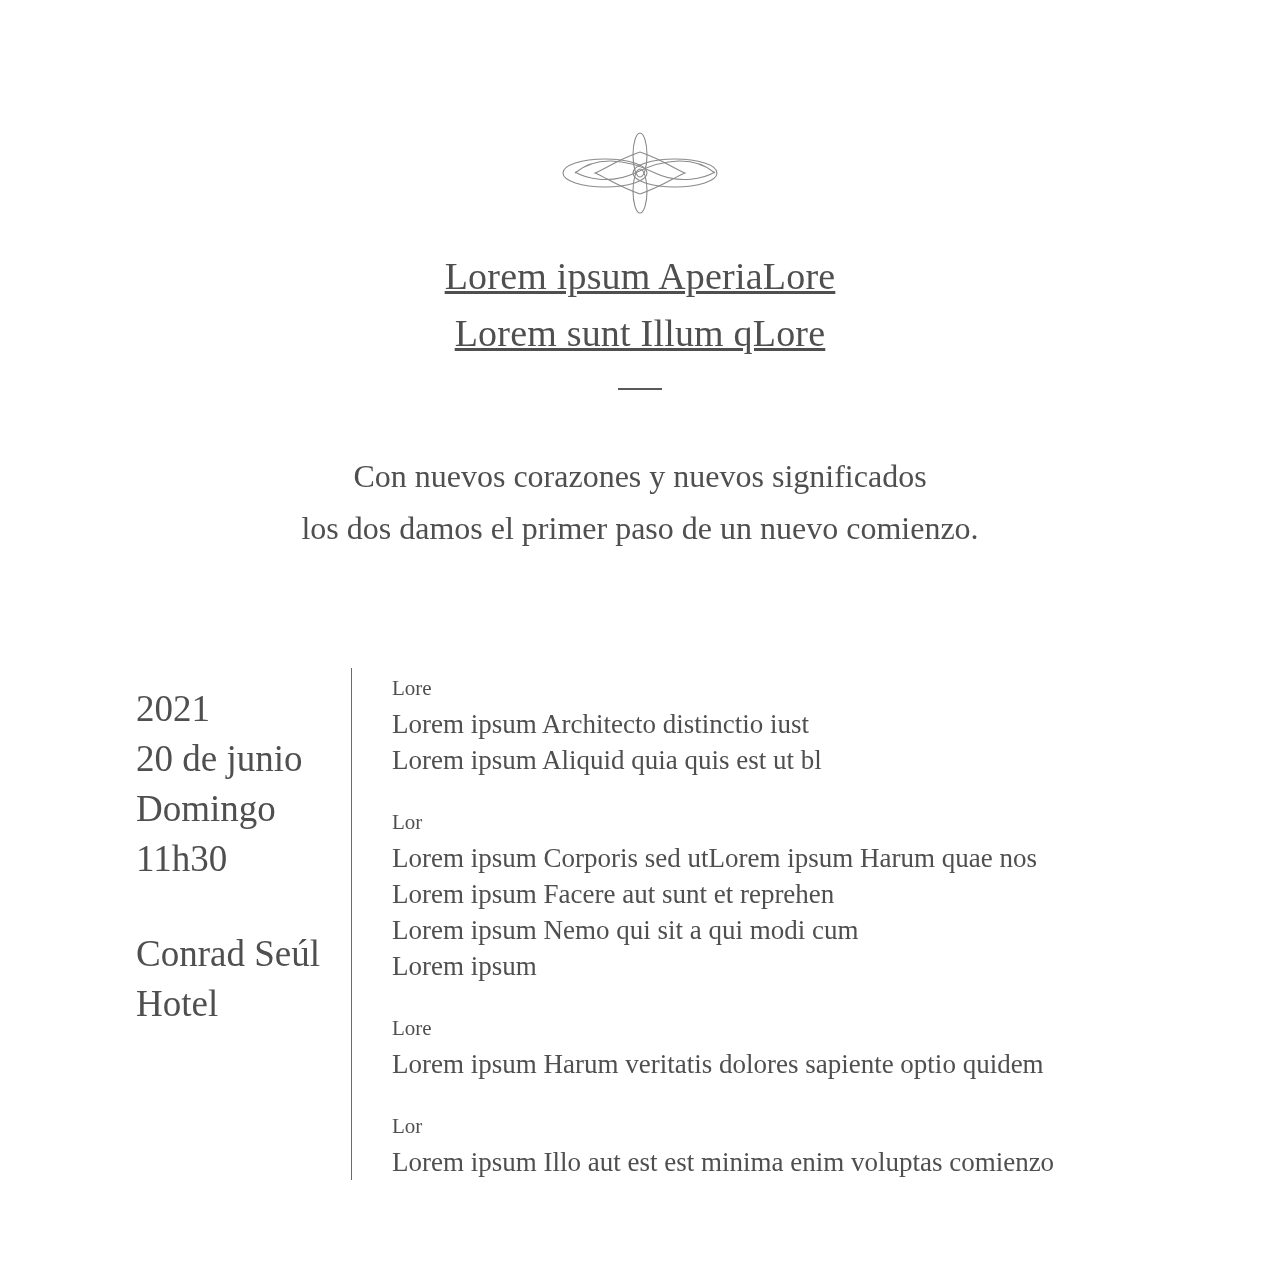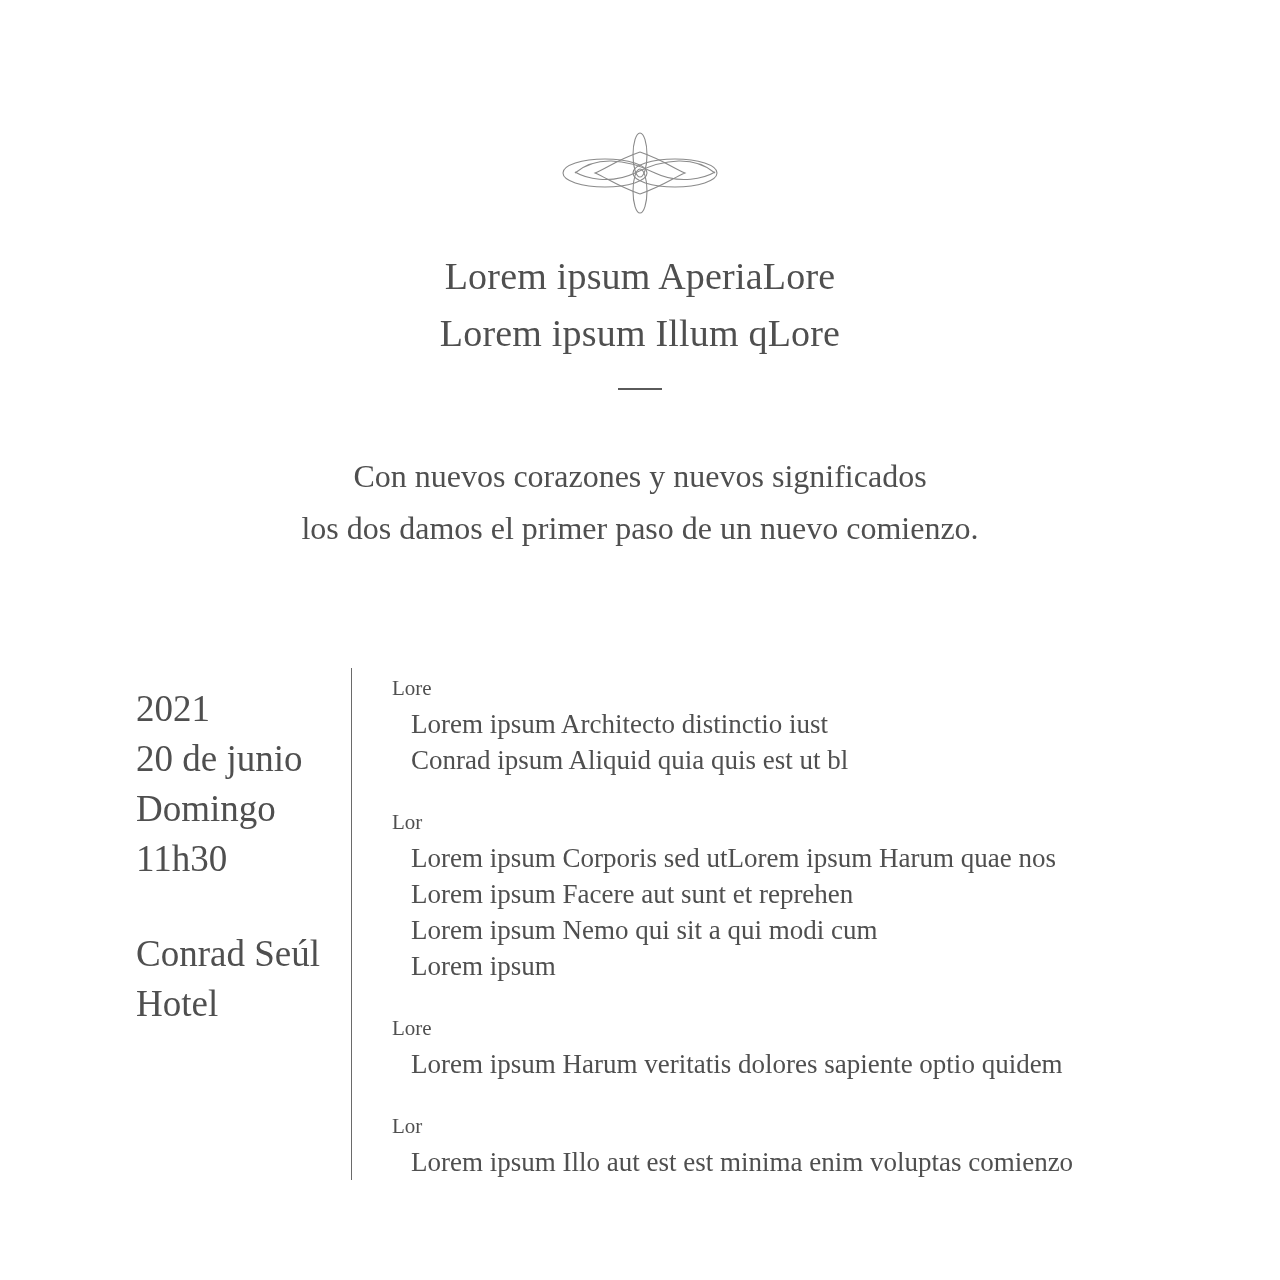--- a/index.html
+++ b/index.html
@@ -35,20 +35,21 @@
     left: 0;
     width: 100%;
     text-align: center;
   }
   .title-line {
     font-size: 38px;
     line-height: 57px;
     color: #4f4f4f;
     letter-spacing: 0.2px;
     font-weight: 400;
+    text-decoration: underline;
   }
 
   .rule {
     margin: 26px auto 0 auto;
     width: 44px;
     height: 2px;
     background: #5a5a5a;
   }
 
   
@@ -106,21 +107,20 @@
   .prog-label {
     font-size: 21px;
     line-height: 36px;
     color: #4f4f4f;
   }
   .prog-item {
     font-size: 27px;
     line-height: 36px;
     color: #4f4f4f;
     white-space: nowrap;
-    margin-left: 19px;
   }
 </style>
 </head>
 <body>
 
 <div class="page">
 
   <div class="ornament-wrap">
     <svg width="170" height="90" viewBox="0 0 170 90">
       <g fill="none" stroke="#8a8a8a" stroke-width="1.1">
@@ -137,21 +137,21 @@
         <path d="M85 24 C 108 32, 118 40, 130 45 C 118 50, 108 58, 85 66"></path>
 
         <path d="M20 45 C 40 28, 70 30, 100 45 C 125 57, 150 50, 160 44"></path>
         <path d="M160 45 C 140 28, 110 30, 80 45 C 55 57, 30 50, 20 44"></path>
       </g>
     </svg>
   </div>
 
   <div class="header">
     <div class="title-line">Lorem ipsum AperiaLore</div>
-    <div class="title-line">Lorem ipsum Illum qLore</div>
+    <div class="title-line">Lorem sunt Illum qLore</div>
     <div class="rule"></div>
   </div>
 
   <div class="quote">
     <div class="quote-line">Con nuevos corazones y nuevos significados</div>
     <div class="quote-line">los dos damos el primer paso de un nuevo comienzo.</div>
   </div>
 
   <div class="details">
 
@@ -165,21 +165,21 @@
       <div class="when-line">Hotel</div>
     </div>
 
     <div class="divider"></div>
 
     <div class="col-program">
 
       <div class="prog-block">
         <div class="prog-label">Lore</div>
         <div class="prog-item">Lorem ipsum Architecto distinctio iust</div>
-        <div class="prog-item">Conrad ipsum Aliquid quia quis est ut bl</div>
+        <div class="prog-item">Lorem ipsum Aliquid quia quis est ut bl</div>
       </div>
 
       <div class="prog-block">
         <div class="prog-label">Lor</div>
         <div class="prog-item">Lorem ipsum Corporis sed utLorem ipsum Harum quae nos</div>
         <div class="prog-item">Lorem ipsum Facere aut sunt et reprehen</div>
         <div class="prog-item">Lorem ipsum Nemo qui sit a qui modi cum</div>
         <div class="prog-item">Lorem ipsum</div>
       </div>
 

